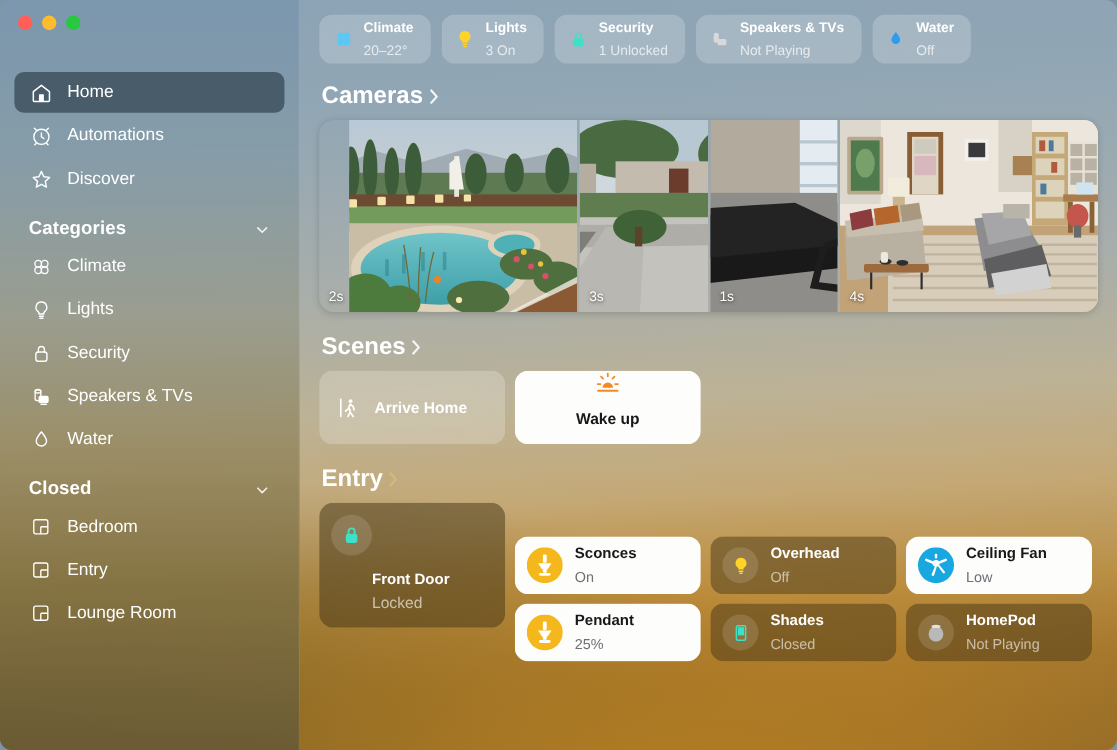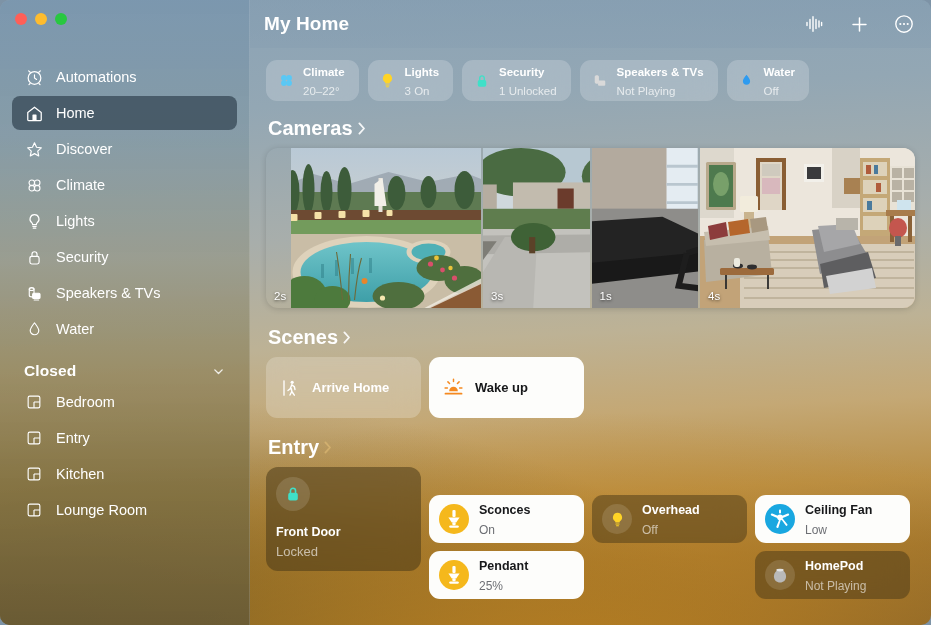--- a/index.html
+++ b/index.html
@@ -106,34 +106,34 @@
   }
 
   
   .scenes { display:flex; gap:8px; margin-bottom:18px; }
   .scene {
     display:flex; align-items:center; gap:11px;
     flex:0 0 155px; height:61px; padding:0 14px;
     border-radius:11px; background:rgba(255,255,255,.22);
     backdrop-filter:blur(14px); cursor:default;
   }
-  .scene.on { background:#fdfdfb; }
+  .scene.on { background:#fdfdfb;flex-direction:column; }
   .scene-ico { width:21px; height:21px; flex:0 0 21px; display:flex; align-items:center; justify-content:center; }
   .scene-lbl { color:#fff; font-size:13px; font-weight:700; }
   .scene.on .scene-lbl { color:#17181a; }
 
   
   .acc-grid { display:flex; gap:8px; }
   .acc-col { display:flex; flex-direction:column; gap:8px;margin-top:28px; }
   .acc-col.w { flex:0 0 155px; }
   .tile-big {
     position:relative; width:155px; height:104px;
     border-radius:12px; padding:10px;
     background:rgba(60,48,20,.48); backdrop-filter:blur(14px);
-    cursor:default; display:flex; flex-direction:column;
+    cursor:default; display:flex; flex-direction:row;
   }
   .tile-big .big-ico {
     width:34px; height:34px; border-radius:50%;
     background:rgba(255,255,255,.13);
     display:flex; align-items:center; justify-content:center;
   }
   .tile-big .big-txt { margin-top:auto; line-height:1.25; }
   .tb-name { color:#fff; font-size:12.5px; font-weight:700; }
   .tb-state { color:rgba(255,255,255,.62); font-size:13px; }
 
@@ -162,50 +162,56 @@
   <div class="sidebar">
 
     <div class="traffic">
       <div class="tl r"></div>
       <div class="tl y"></div>
       <div class="tl g"></div>
     </div>
 
     <div class="nav">
 
+      <div class="nav-item sel">
+        <span class="nav-ico">
+          <svg width="19" height="19" viewBox="0 0 24 24" fill="none" stroke="#fff" stroke-width="1.6" stroke-linecap="round" stroke-linejoin="round">
+            <path d="M3.5 10.6 12 4l8.5 6.6V20a1 1 0 0 1-1 1h-15a1 1 0 0 1-1-1z"></path>
+            <rect x="9.4" y="13.2" width="5.2" height="7.8" rx=".6" fill="#fff" stroke="none"></rect>
+          </svg>
+        </span>
+        <span>Home</span>
+      </div>
+
       <div class="nav-item">
         <span class="nav-ico">
           <svg width="19" height="19" viewBox="0 0 24 24" fill="none" stroke="#fff" stroke-width="1.5" stroke-linecap="round">
             <circle cx="12" cy="12.6" r="8"></circle>
             <path d="M12 8.6v4l2.6 1.8"></path>
             <path d="M6.6 5.4 4.6 3.6M17.4 5.4l2-1.8M6.4 19.6 5 21M17.6 19.6 19 21"></path>
           </svg>
         </span>
         <span>Automations</span>
       </div>
 
-      <div class="nav-item sel">
-        <span class="nav-ico">
-          <svg width="19" height="19" viewBox="0 0 24 24" fill="none" stroke="#fff" stroke-width="1.6" stroke-linecap="round" stroke-linejoin="round">
-            <path d="M3.5 10.6 12 4l8.5 6.6V20a1 1 0 0 1-1 1h-15a1 1 0 0 1-1-1z"></path>
-            <rect x="9.4" y="13.2" width="5.2" height="7.8" rx=".6" fill="#fff" stroke="none"></rect>
-          </svg>
-        </span>
-        <span>Home</span>
-      </div>
-
       <div class="nav-item">
         <span class="nav-ico">
           <svg width="19" height="19" viewBox="0 0 24 24" fill="none" stroke="#fff" stroke-width="1.5" stroke-linejoin="round">
             <path d="M12 3.6l2.6 5.6 6 .7-4.5 4.2 1.2 6L12 17.2 6.7 20.1l1.2-6L3.4 9.9l6-.7z"></path>
           </svg>
         </span>
         <span>Discover</span>
       </div>
 
+      <div class="group-hdr">
+        <span>Categories</span>
+        <svg class="chev-d" viewBox="0 0 16 16" fill="none" stroke="#fff" stroke-width="1.7" stroke-linecap="round" stroke-linejoin="round">
+            <path d="M3.5 6 8 10.5 12.5 6"></path>
+          </svg>
+      </div>
 
       <div class="nav-item">
         <span class="nav-ico">
           <svg width="19" height="19" viewBox="0 0 24 24" fill="none" stroke="#fff" stroke-width="1.4">
             <circle cx="8.6" cy="8.6" r="3.5"></circle>
               <circle cx="15.4" cy="8.6" r="3.5"></circle>
             <circle cx="8.6" cy="15.4" r="3.5"></circle>
               <circle cx="15.4" cy="15.4" r="3.5"></circle>
           </svg>
         </span>
@@ -273,68 +279,36 @@
       <div class="nav-item">
         <span class="nav-ico">
           <svg width="18" height="18" viewBox="0 0 24 24" fill="none" stroke="#fff" stroke-width="1.5" stroke-linejoin="round">
             <rect x="4.2" y="4.2" width="15.6" height="15.6" rx="2.2"></rect>
             <path d="M12 12h7.8M12 12v7.8"></path>
           </svg>
         </span>
         <span>Entry</span>
       </div>
 
+
       <div class="nav-item">
         <span class="nav-ico">
           <svg width="18" height="18" viewBox="0 0 24 24" fill="none" stroke="#fff" stroke-width="1.5" stroke-linejoin="round">
             <rect x="4.2" y="4.2" width="15.6" height="15.6" rx="2.2"></rect>
             <path d="M12 12h7.8M12 12v7.8"></path>
           </svg>
         </span>
-        <span>Kitchen</span>
-      </div>
-
-      <div class="nav-item">
-        <span class="nav-ico">
-          <svg width="18" height="18" viewBox="0 0 24 24" fill="none" stroke="#fff" stroke-width="1.5" stroke-linejoin="round">
-            <rect x="4.2" y="4.2" width="15.6" height="15.6" rx="2.2"></rect>
-            <path d="M12 12h7.8M12 12v7.8"></path>
-          </svg>
-        </span>
         <span>Lounge Room</span>
       </div>
 
     </div>
   </div>
 
   <div class="main">
 
-    <div class="titlebar">
-      <div class="title">My Home</div>
-      <div class="tb-actions">
-        <div class="tb-btn">
-          <svg width="20" height="18" viewBox="0 0 20 18" fill="none" stroke="#fff" stroke-width="1.4" stroke-linecap="round">
-            <path d="M3 7.5v3M6 4.5v9M9 1.8v14.4M12 4.5v9M15 6v6M17.6 7.5v3"></path>
-          </svg>
-        </div>
-        <div class="tb-btn">
-          <svg width="19" height="19" viewBox="0 0 20 20" fill="none" stroke="#fff" stroke-width="1.6" stroke-linecap="round">
-            <path d="M10 3.2v13.6M3.2 10h13.6"></path>
-          </svg>
-        </div>
-        <div class="tb-btn">
-          <svg width="20" height="20" viewBox="0 0 20 20" fill="none" stroke="#fff" stroke-width="1.35">
-            <circle cx="10" cy="10" r="8.2"></circle>
-            <circle cx="6.3" cy="10" r="1.08" fill="#fff" stroke="none"></circle>
-            <circle cx="10" cy="10" r="1.08" fill="#fff" stroke="none"></circle>
-            <circle cx="13.7" cy="10" r="1.08" fill="#fff" stroke="none"></circle>
-          </svg>
-        </div>
-      </div>
-    </div>
 
     <div class="content">
 
       <div class="pills">
 
         <div class="pill">
           <span class="pill-ico">
             <svg width="17" height="17" viewBox="0 0 24 24" fill="#5ac8f5">
                 <circle cx="8.4" cy="8.4" r="4.1"></circle>
                 <circle cx="15.6" cy="8.4" r="4.1"></circle>
@@ -752,20 +726,32 @@
                 <rect x="9" y="17.5" width="6" height="1.7" rx=".85"></rect>
                   <rect x="9.9" y="20" width="4.2" height="1.6" rx=".8"></rect>
               </svg>
             </span>
             <span class="t-txt">
               <span class="t-name">Overhead</span><br>
               <span class="t-state">Off</span>
             </span>
           </div>
 
+          <div class="tile">
+            <span class="t-ico">
+              <svg width="17" height="17" viewBox="0 0 24 24" fill="none" stroke="#3fe0c8" stroke-width="1.8">
+                <rect x="6.6" y="3.4" width="10.8" height="17.2" rx="1.8"></rect>
+                <rect x="8.4" y="5.2" width="7.2" height="9.6" fill="#3fe0c8" stroke="none"></rect>
+              </svg>
+            </span>
+            <span class="t-txt">
+              <span class="t-name">Shades</span><br>
+              <span class="t-state">Closed</span>
+            </span>
+          </div>
         </div>
 
         <div class="acc-col w">
 
           <div class="tile on">
             <span class="t-ico">
               <svg width="30" height="30" viewBox="0 0 30 30">
                 <circle cx="15" cy="15" r="15" fill="#19a7e0"></circle>
                 <g fill="#fff">
                   <rect x="14" y="5.4" width="2" height="4" rx=".9"></rect>

